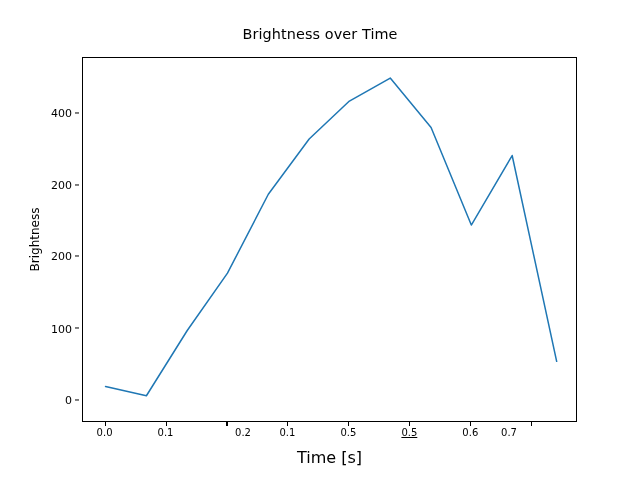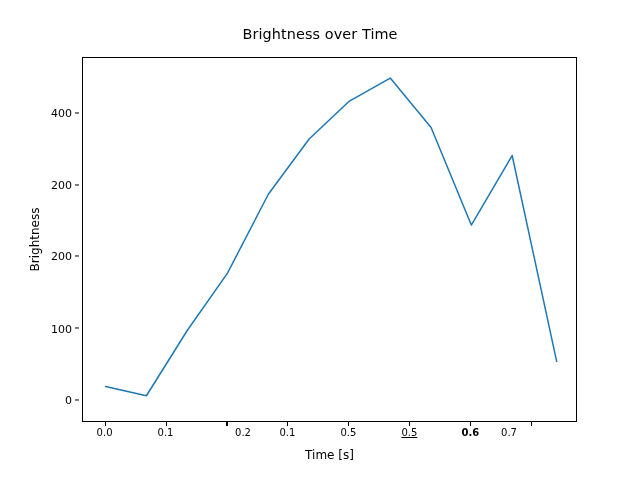--- a/index.html
+++ b/index.html
@@ -37,21 +37,21 @@
   .xtick-label{
     position:absolute;top:427px;font-size:10px;color:#000000;
     width:60px;text-align:center;transform:translateX(-30px);
   }
   .xtick-mark{
     position:absolute;top:422px;width:1.05px;height:4px;background:#000;
   }
 
   #xlabel{
     position:absolute;left:82px;width:495px;top:448px;
-    text-align:center;font-size:12px;color:#000000;
+    text-align:center;font-size:16px;color:#000000;
   }
   #ylabel{
     position:absolute;left:0px;top:0px;
     width:365px;
     text-align:center;font-size:12px;color:#000000;
     transform-origin:0 0;
     transform:translate(28px,422px) rotate(-90deg);
   }
 </style>
 </head>
@@ -85,21 +85,21 @@
       <div class="xtick-label" style="left: 165.516px;">0.1</div>
       <div class="xtick-mark" style="left: 165.516px;"></div>
       <div class="xtick-label" style="left: 243px;">0.2</div>
       <div class="xtick-mark" style="left: 226.477px;"></div>
       <div class="xtick-label" style="left: 287.437px;">0.1</div>
       <div class="xtick-mark" style="left: 287.437px;"></div>
       <div class="xtick-label" style="left: 348.398px;">0.5</div>
       <div class="xtick-mark" style="left: 348.398px;"></div>
       <div class="xtick-label" style="left: 409.358px; text-decoration: underline;">0.5</div>
       <div class="xtick-mark" style="left: 409.358px;"></div>
-      <div class="xtick-label" style="left: 470.319px; font-weight: bold;">0.6</div>
+      <div class="xtick-label" style="left: 470.319px;">0.6</div>
       <div class="xtick-mark" style="left: 470.319px;"></div>
       <div class="xtick-label" style="left: 509px;">0.7</div>
       <div class="xtick-mark" style="left: 531.28px;"></div>
     </div>
 
   <div id="xlabel">Time [s]</div>
   <div id="ylabel">Brightness</div>
 
 </div>
 

